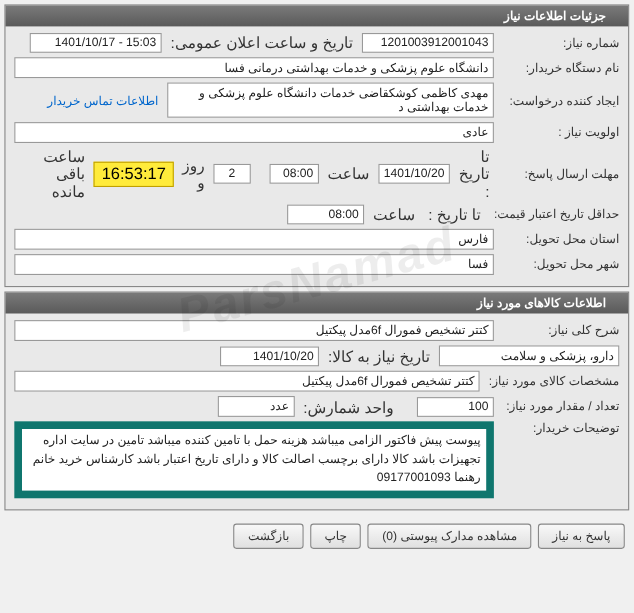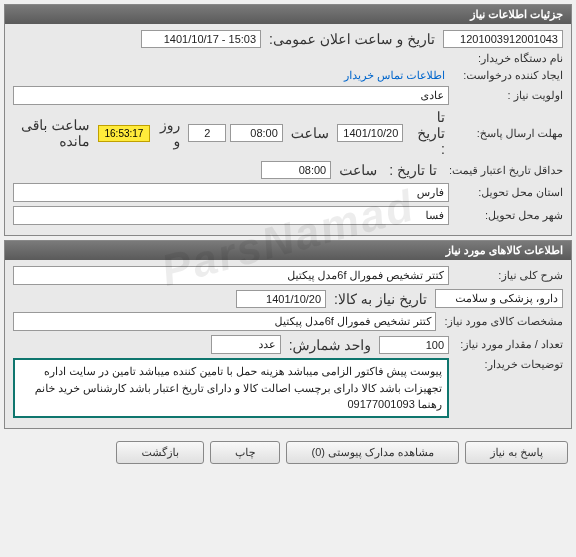--- a/index.html
+++ b/index.html
@@ -11,21 +11,21 @@
     width: 576px;
   }
   .panel {
     border: 1px solid #888;
     margin: 4px;
     background: #e9e9e9;
   }
   .panel-header {
     background: linear-gradient(#7a7a7a, #5a5a5a);
     color: #fff;
-    padding: 3px 8px;
+    padding: 3px 20px;
     font-size: 11px;
     font-weight: bold;
   }
   .panel-body {
     padding: 6px 8px;
   }
   .row {
     display: flex;
     align-items: center;
     margin-bottom: 4px;
@@ -43,62 +43,62 @@
     border: 1px solid #999;
     padding: 2px 4px;
     font-size: 11px;
     color: #222;
     min-height: 18px;
     text-align: right;
   }
   .field.wide { flex: 1; }
   .field.w1 { width: 120px; }
   .field.w2 { width: 90px; }
-  .field.w3 { width: 70px; }
+  .field.w3 { width: 70px; margin-left: 13px; }
   .field.w4 { width: 50px; }
   .sub-label {
     color: #333;
     font-size: 14px;
     padding: 0 4px;
   }
   .highlight {
     background: #ffeb3b;
     border: 1px solid #c0a000;
     padding: 2px 6px;
-    font-size: 10px;
+    font-size: 15px;
   }
   .link {
     color: #0066cc;
     cursor: pointer;
     font-size: 11px;
     padding-right: 4px;
     margin-left: 30px;
   }
   .textarea-field {
     background: #fff;
-    border: 2px solid #0f766e;
+    border: 7px solid #0f766e;
     padding: 3px 5px;
     font-size: 11px;
     color: #222;
     width: 100%;
     min-height: 38px;
     line-height: 1.5;
     text-align: right;
   }
   .button-bar {
     display: flex;
     gap: 6px;
     justify-content: flex-start;
     padding: 8px;
   }
   .btn {
     background: linear-gradient(#f8f8f8, #e0e0e0);
     border: 1px solid #888;
     border-radius: 3px;
-    padding: 4px 24px;
+    padding: 4px 12px;
     font-size: 11px;
     cursor: pointer;
     color: #333;
   }
   .watermark {
     position: absolute;
     top: 50%;
     left: 50%;
     transform: translate(-50%, -50%) rotate(-15deg);
     font-size: 44px;
@@ -115,31 +115,34 @@
 <body>
 
 <div class="container">
   <div class="watermark">ParsNamad</div>
 
   <div class="panel">
     <div class="panel-header">جزئیات اطلاعات نیاز</div>
     <div class="panel-body">
 
       <div class="row">
+        <span class="label">شماره نیاز:</span>
         <span class="field w1">1201003912001043</span>
         <span class="sub-label">تاریخ و ساعت اعلان عمومی:</span>
         <span class="field w1">15:03 - 1401/10/17</span>
       </div>
 
       <div class="row">
         <span class="label">نام دستگاه خریدار:</span>
+        <span class="field wide">دانشگاه علوم پزشکی و خدمات بهداشتی درمانی فسا</span>
       </div>
 
       <div class="row">
         <span class="label">ایجاد کننده درخواست:</span>
+        <span class="field wide">مهدی  کاظمی کوشکقاضی خدمات دانشگاه علوم پزشکی و خدمات بهداشتی د</span>
         <span class="link">اطلاعات تماس خریدار</span>
       </div>
 
       <div class="row">
         <span class="label">اولویت نیاز :</span>
         <span class="field wide">عادی</span>
       </div>
 
       <div class="row">
         <span class="label">مهلت ارسال پاسخ:</span>
@@ -176,21 +179,21 @@
   <div class="panel">
     <div class="panel-header">اطلاعات کالاهای مورد نیاز</div>
     <div class="panel-body">
 
       <div class="row">
         <span class="label">شرح کلی نیاز:</span>
         <span class="field wide">کتتر تشخیص فمورال 6fمدل پیکتیل</span>
       </div>
 
       <div class="row">
-        <span class="field" style="width:128px">دارو، پزشکی و سلامت</span>
+        <span class="field" style="width:164px">دارو، پزشکی و سلامت</span>
         <span class="sub-label">تاریخ نیاز به کالا:</span>
         <span class="field w2">1401/10/20</span>
       </div>
 
       <div class="row">
         <span class="label">مشخصات کالای مورد نیاز:</span>
         <span class="field wide">کتتر تشخیص فمورال 6fمدل پیکتیل</span>
       </div>
 
       <div class="row">

